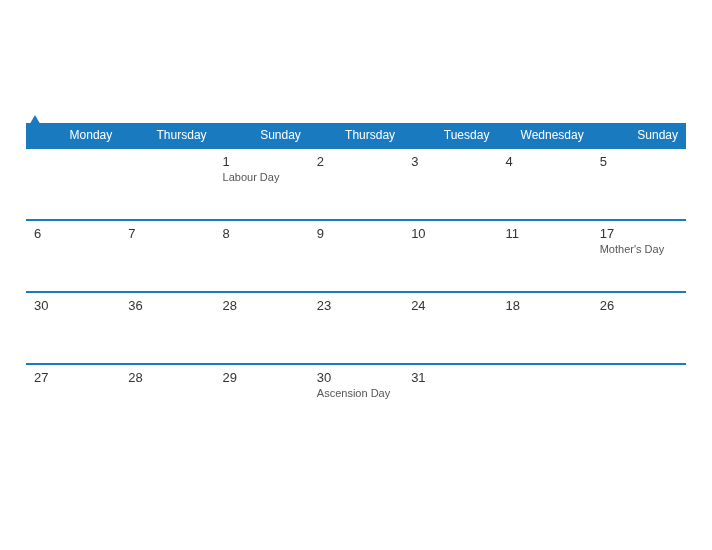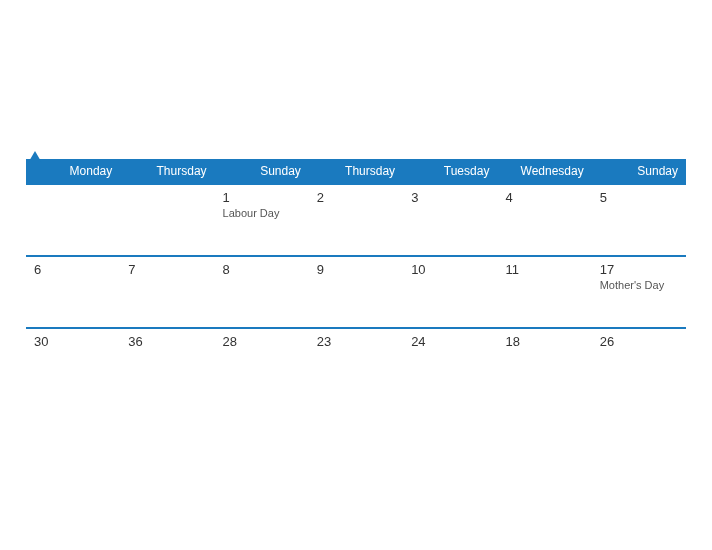--- a/index.html
+++ b/index.html
@@ -201,15 +201,35 @@
           <td>
             <span class="day-number">24</span>
           </td>
           <td>
             <span class="day-number">18</span>
           </td>
           <td>
             <span class="day-number">26</span>
           </td>
         </tr>
+        <tr>
+          <td>
+            <span class="day-number">27</span>
+          </td>
+          <td>
+            <span class="day-number">28</span>
+          </td>
+          <td>
+            <span class="day-number">29</span>
+          </td>
+          <td>
+            <span class="day-number">30</span>
+            <span class="holiday">Ascension Day</span>
+          </td>
+          <td>
+            <span class="day-number">31</span>
+          </td>
+          <td class="empty-cell"></td>
+          <td class="empty-cell"></td>
+        </tr>
       </tbody>
   </table>
 </div>
 
 </body></html>

